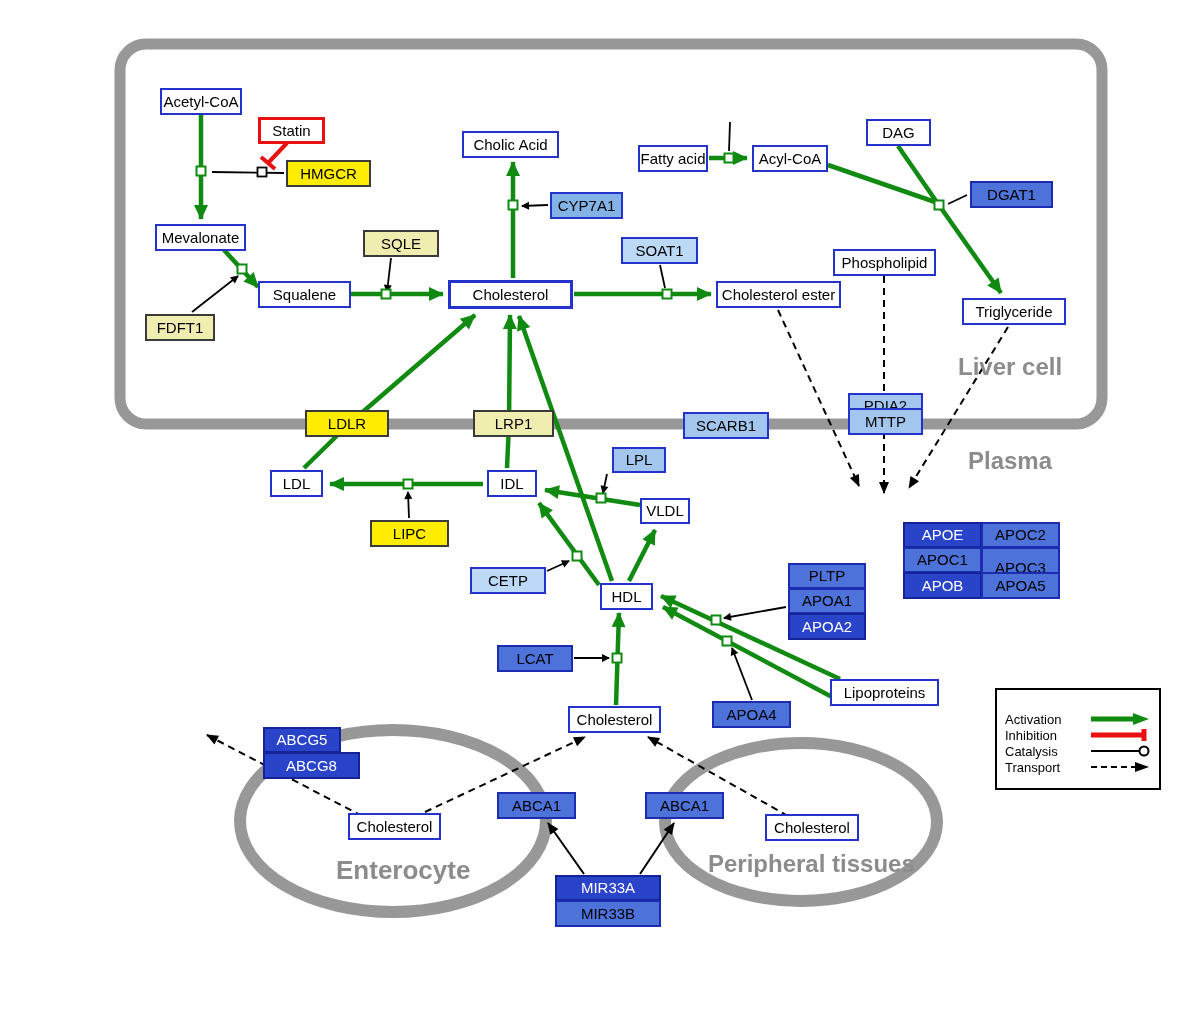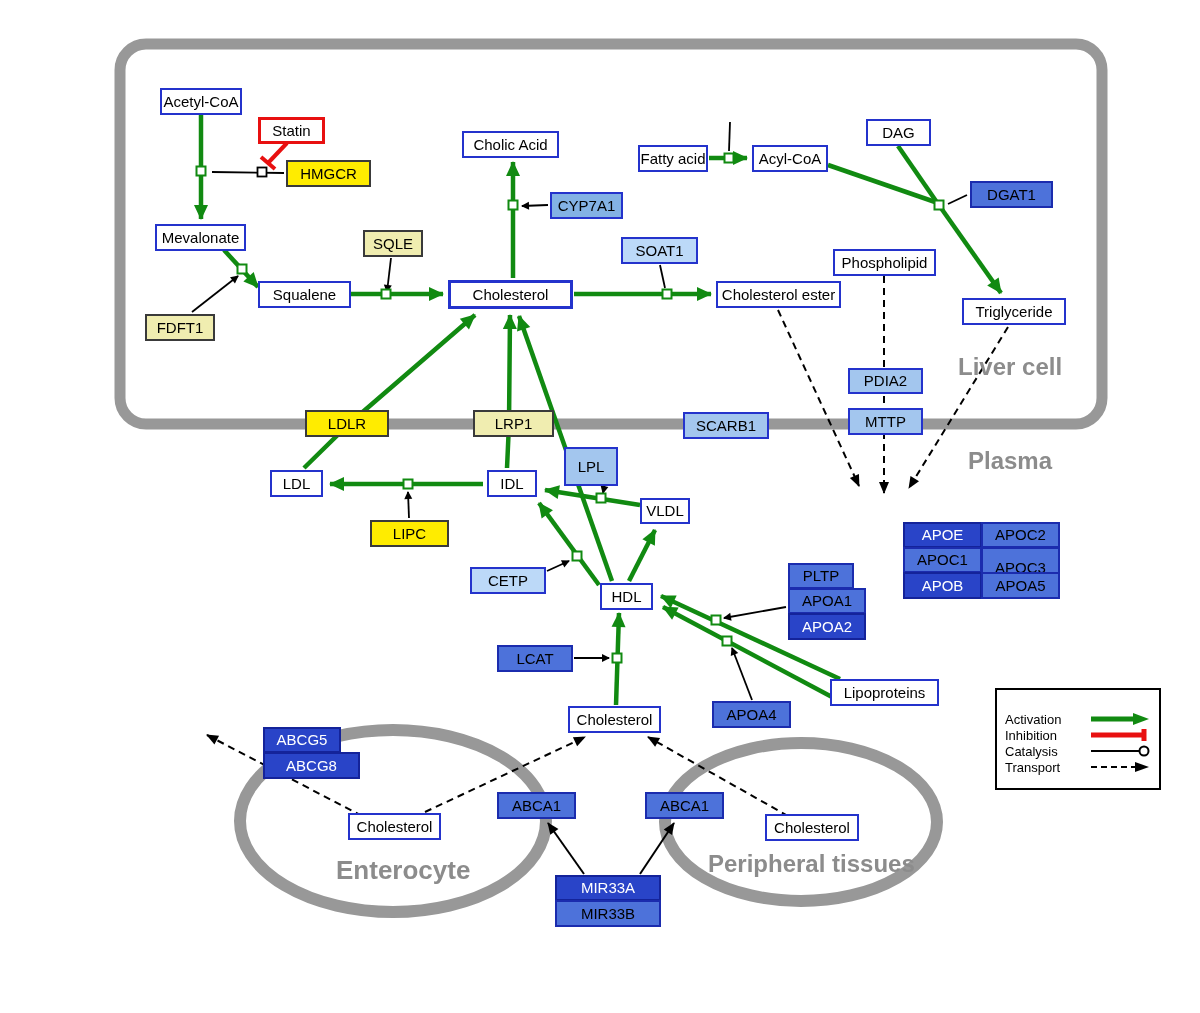--- a/index.html
+++ b/index.html
@@ -126,49 +126,49 @@
   <div class="comp-label" style="left:958px;top:353px;font-size:24px">Liver cell</div>
   <div class="comp-label" style="left:968px;top:447px;font-size:24px">Plasma</div>
   <div class="comp-label" style="left:336px;top:855px;font-size:26px">Enterocyte</div>
   <div class="comp-label" style="left:708px;top:850px;font-size:24px">Peripheral tissues</div>
 
   <div class="node" style="left:160px;top:88px;width:82px;height:27px">Acetyl-CoA</div>
   <div class="node red-border" style="left:258px;top:117px;width:67px;height:27px">Statin</div>
   <div class="node yellow" style="left:286px;top:160px;width:85px;height:27px">HMGCR</div>
   <div class="node" style="left:155px;top:224px;width:91px;height:27px">Mevalonate</div>
   <div class="node paleyellow" style="left:145px;top:314px;width:70px;height:27px">FDFT1</div>
-  <div class="node paleyellow" style="left:363px;top:230px;width:60px;height:27px">SQLE</div>
+  <div class="node paleyellow" style="left:363px;top:230px;width:76px;height:27px">SQLE</div>
   <div class="node" style="left:258px;top:281px;width:93px;height:27px">Squalene</div>
   <div class="node thick" style="left:448px;top:280px;width:125px;height:29px">Cholesterol</div>
   <div class="node" style="left:462px;top:131px;width:97px;height:27px">Cholic Acid</div>
   <div class="node b3" style="left:550px;top:192px;width:73px;height:27px">CYP7A1</div>
   <div class="node b1" style="left:621px;top:237px;width:77px;height:27px">SOAT1</div>
   <div class="node" style="left:716px;top:281px;width:125px;height:27px">Cholesterol ester</div>
   <div class="node" style="left:638px;top:145px;width:70px;height:27px">Fatty acid</div>
   <div class="node" style="left:752px;top:145px;width:76px;height:27px">Acyl-CoA</div>
   <div class="node" style="left:866px;top:119px;width:65px;height:27px">DAG</div>
   <div class="node medblue" style="left:970px;top:181px;width:83px;height:27px">DGAT1</div>
   <div class="node" style="left:833px;top:249px;width:103px;height:27px">Phospholipid</div>
   <div class="node" style="left:962px;top:298px;width:104px;height:27px">Triglyceride</div>
 
   <div class="node yellow" style="left:305px;top:410px;width:84px;height:27px">LDLR</div>
   <div class="node paleyellow" style="left:473px;top:410px;width:81px;height:27px">LRP1</div>
   <div class="node b2" style="left:683px;top:412px;width:86px;height:27px">SCARB1</div>
-  <div class="node b2" style="left:848px;top:368px;width:75px;height:26px">PDIA2</div>
+  <div class="node b2" style="left:848px;top:393px;width:75px;height:26px">PDIA2</div>
   <div class="node b2" style="left:848px;top:408px;width:75px;height:27px">MTTP</div>
 
   <div class="node" style="left:270px;top:470px;width:53px;height:27px">LDL</div>
   <div class="node" style="left:487px;top:470px;width:50px;height:27px">IDL</div>
-  <div class="node b2" style="left:564px;top:447px;width:54px;height:39px">LPL</div>
+  <div class="node b2" style="left:612px;top:447px;width:54px;height:26px">LPL</div>
   <div class="node" style="left:640px;top:498px;width:50px;height:26px">VLDL</div>
   <div class="node yellow" style="left:370px;top:520px;width:79px;height:27px">LIPC</div>
   <div class="node b1" style="left:470px;top:567px;width:76px;height:27px">CETP</div>
   <div class="node" style="left:600px;top:583px;width:53px;height:27px">HDL</div>
   <div class="node medblue" style="left:497px;top:645px;width:76px;height:27px">LCAT</div>
-  <div class="node medblue" style="left:788px;top:563px;width:66px;height:26px">PLTP</div>
+  <div class="node medblue" style="left:788px;top:563px;width:78px;height:26px">PLTP</div>
   <div class="node medblue" style="left:788px;top:588px;width:78px;height:26px">APOA1</div>
   <div class="node darkblue" style="left:788px;top:613px;width:78px;height:27px">APOA2</div>
   <div class="node medblue" style="left:712px;top:701px;width:79px;height:27px">APOA4</div>
   <div class="node" style="left:830px;top:679px;width:109px;height:27px">Lipoproteins</div>
   <div class="node darkblue" style="left:903px;top:522px;width:79px;height:26px">APOE</div>
   <div class="node medblue" style="left:981px;top:522px;width:79px;height:26px">APOC2</div>
   <div class="node medblue" style="left:903px;top:547px;width:79px;height:26px">APOC1</div>
   <div class="node medblue" style="left:981px;top:547px;width:79px;height:42px">APOC3</div>
   <div class="node darkblue" style="left:903px;top:572px;width:79px;height:27px">APOB</div>
   <div class="node medblue" style="left:981px;top:572px;width:79px;height:27px">APOA5</div>

